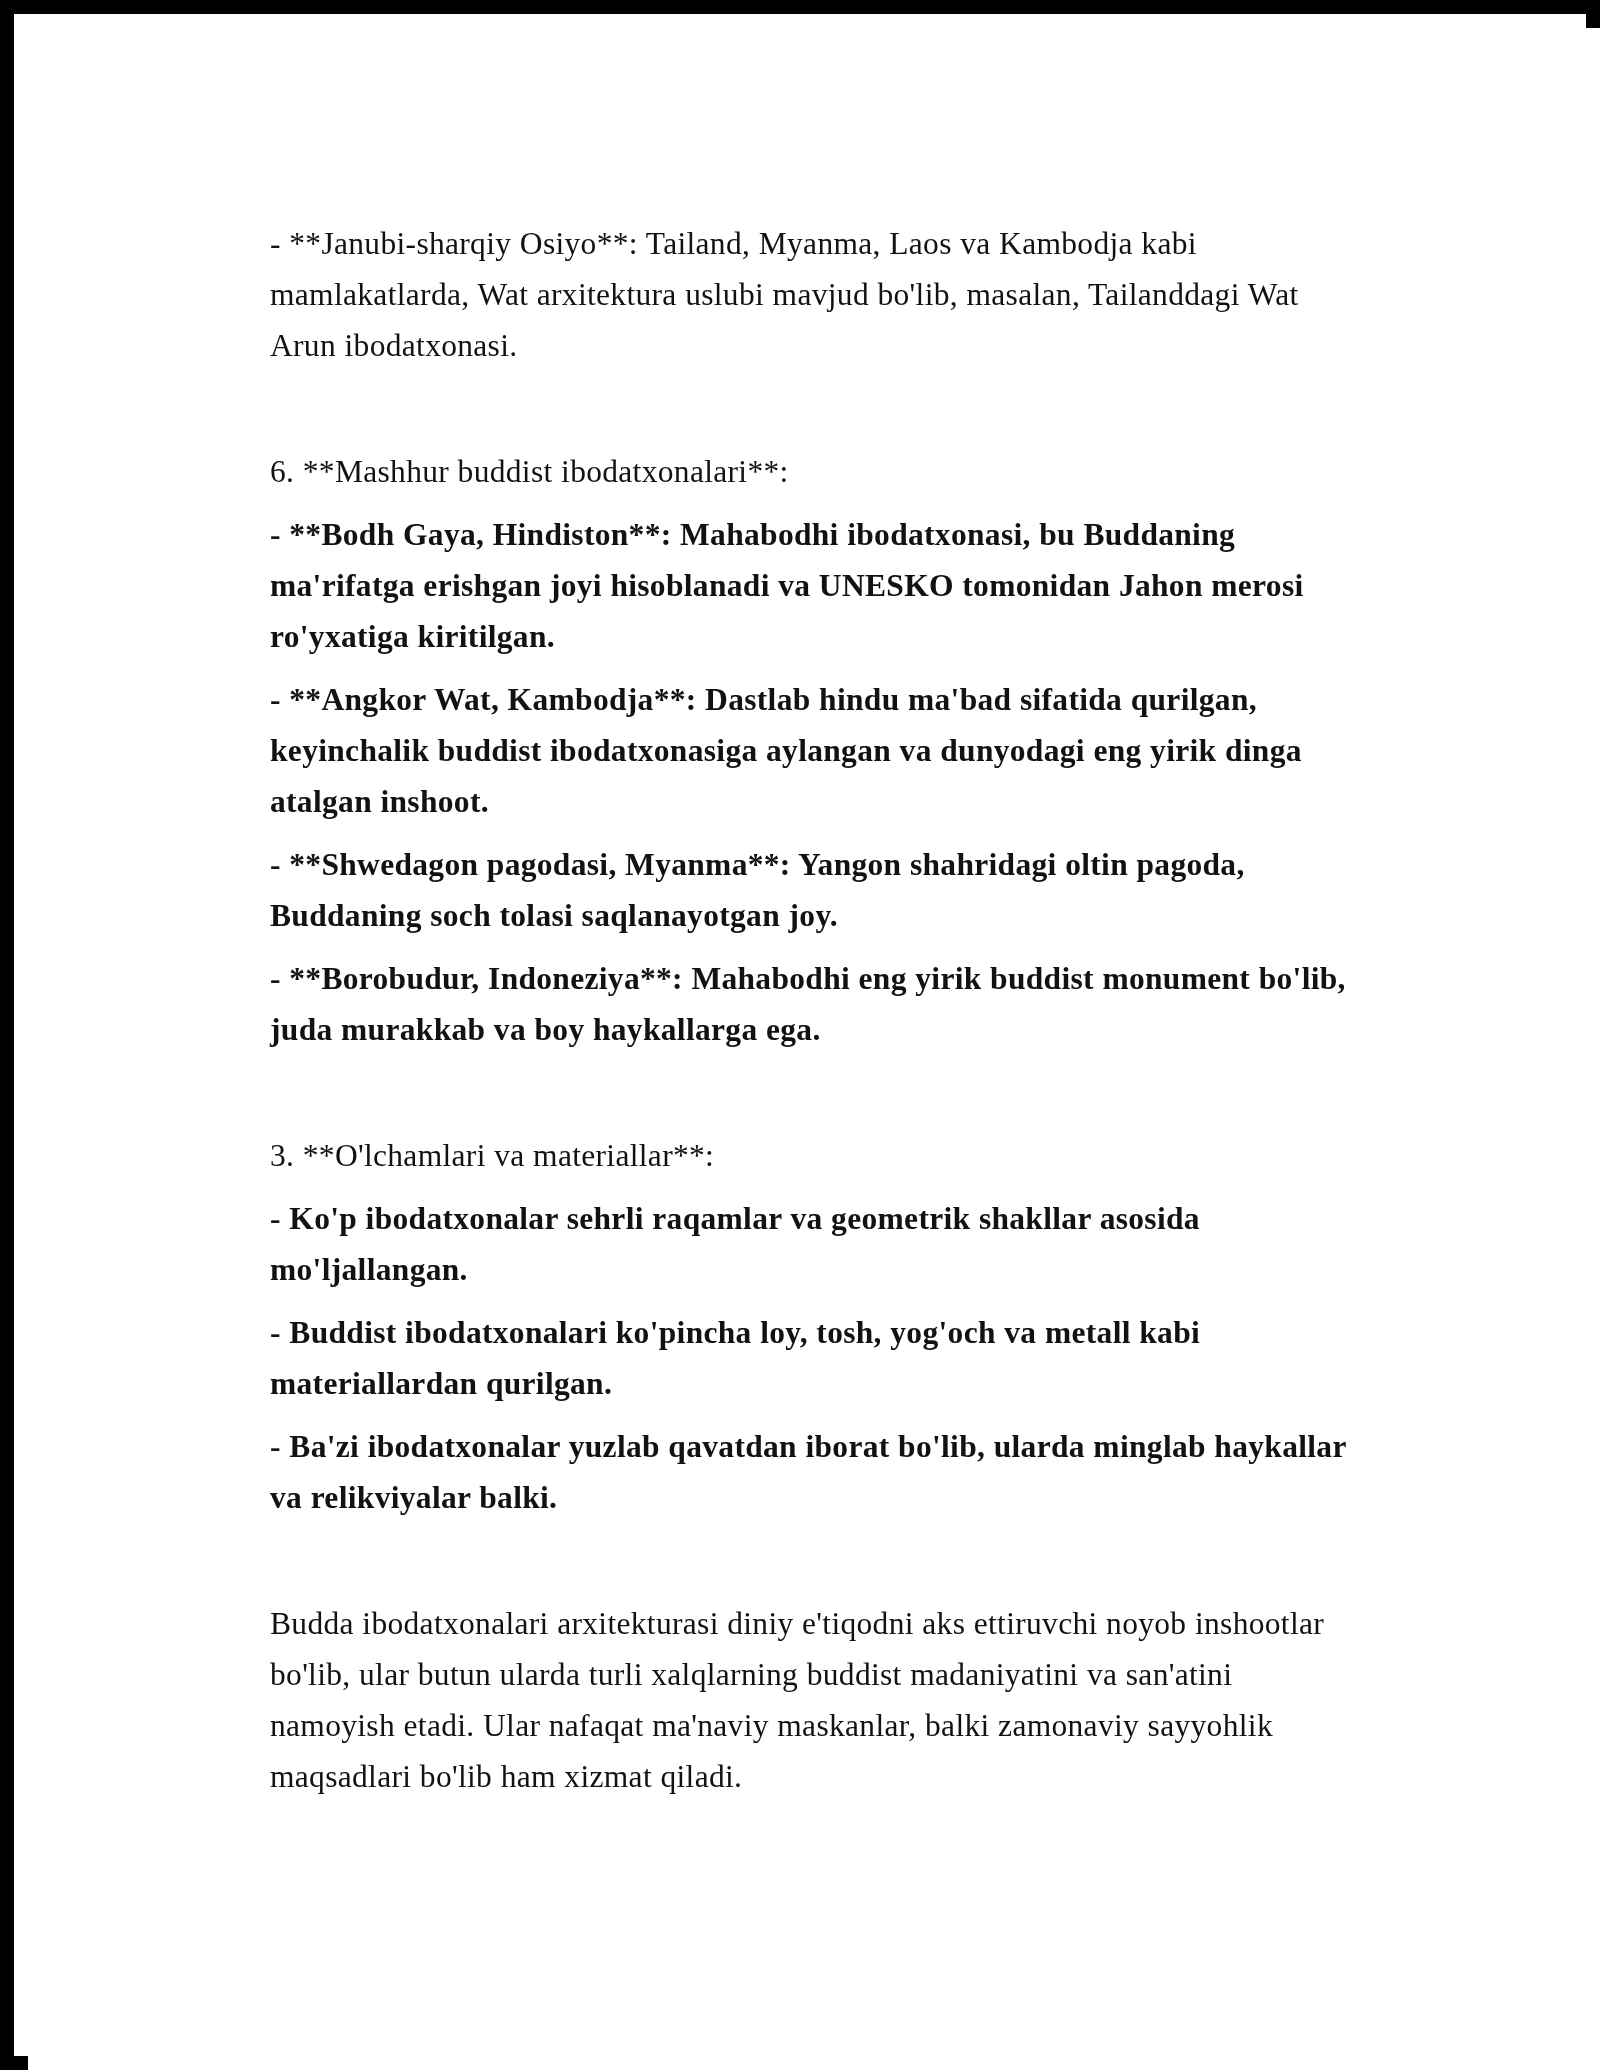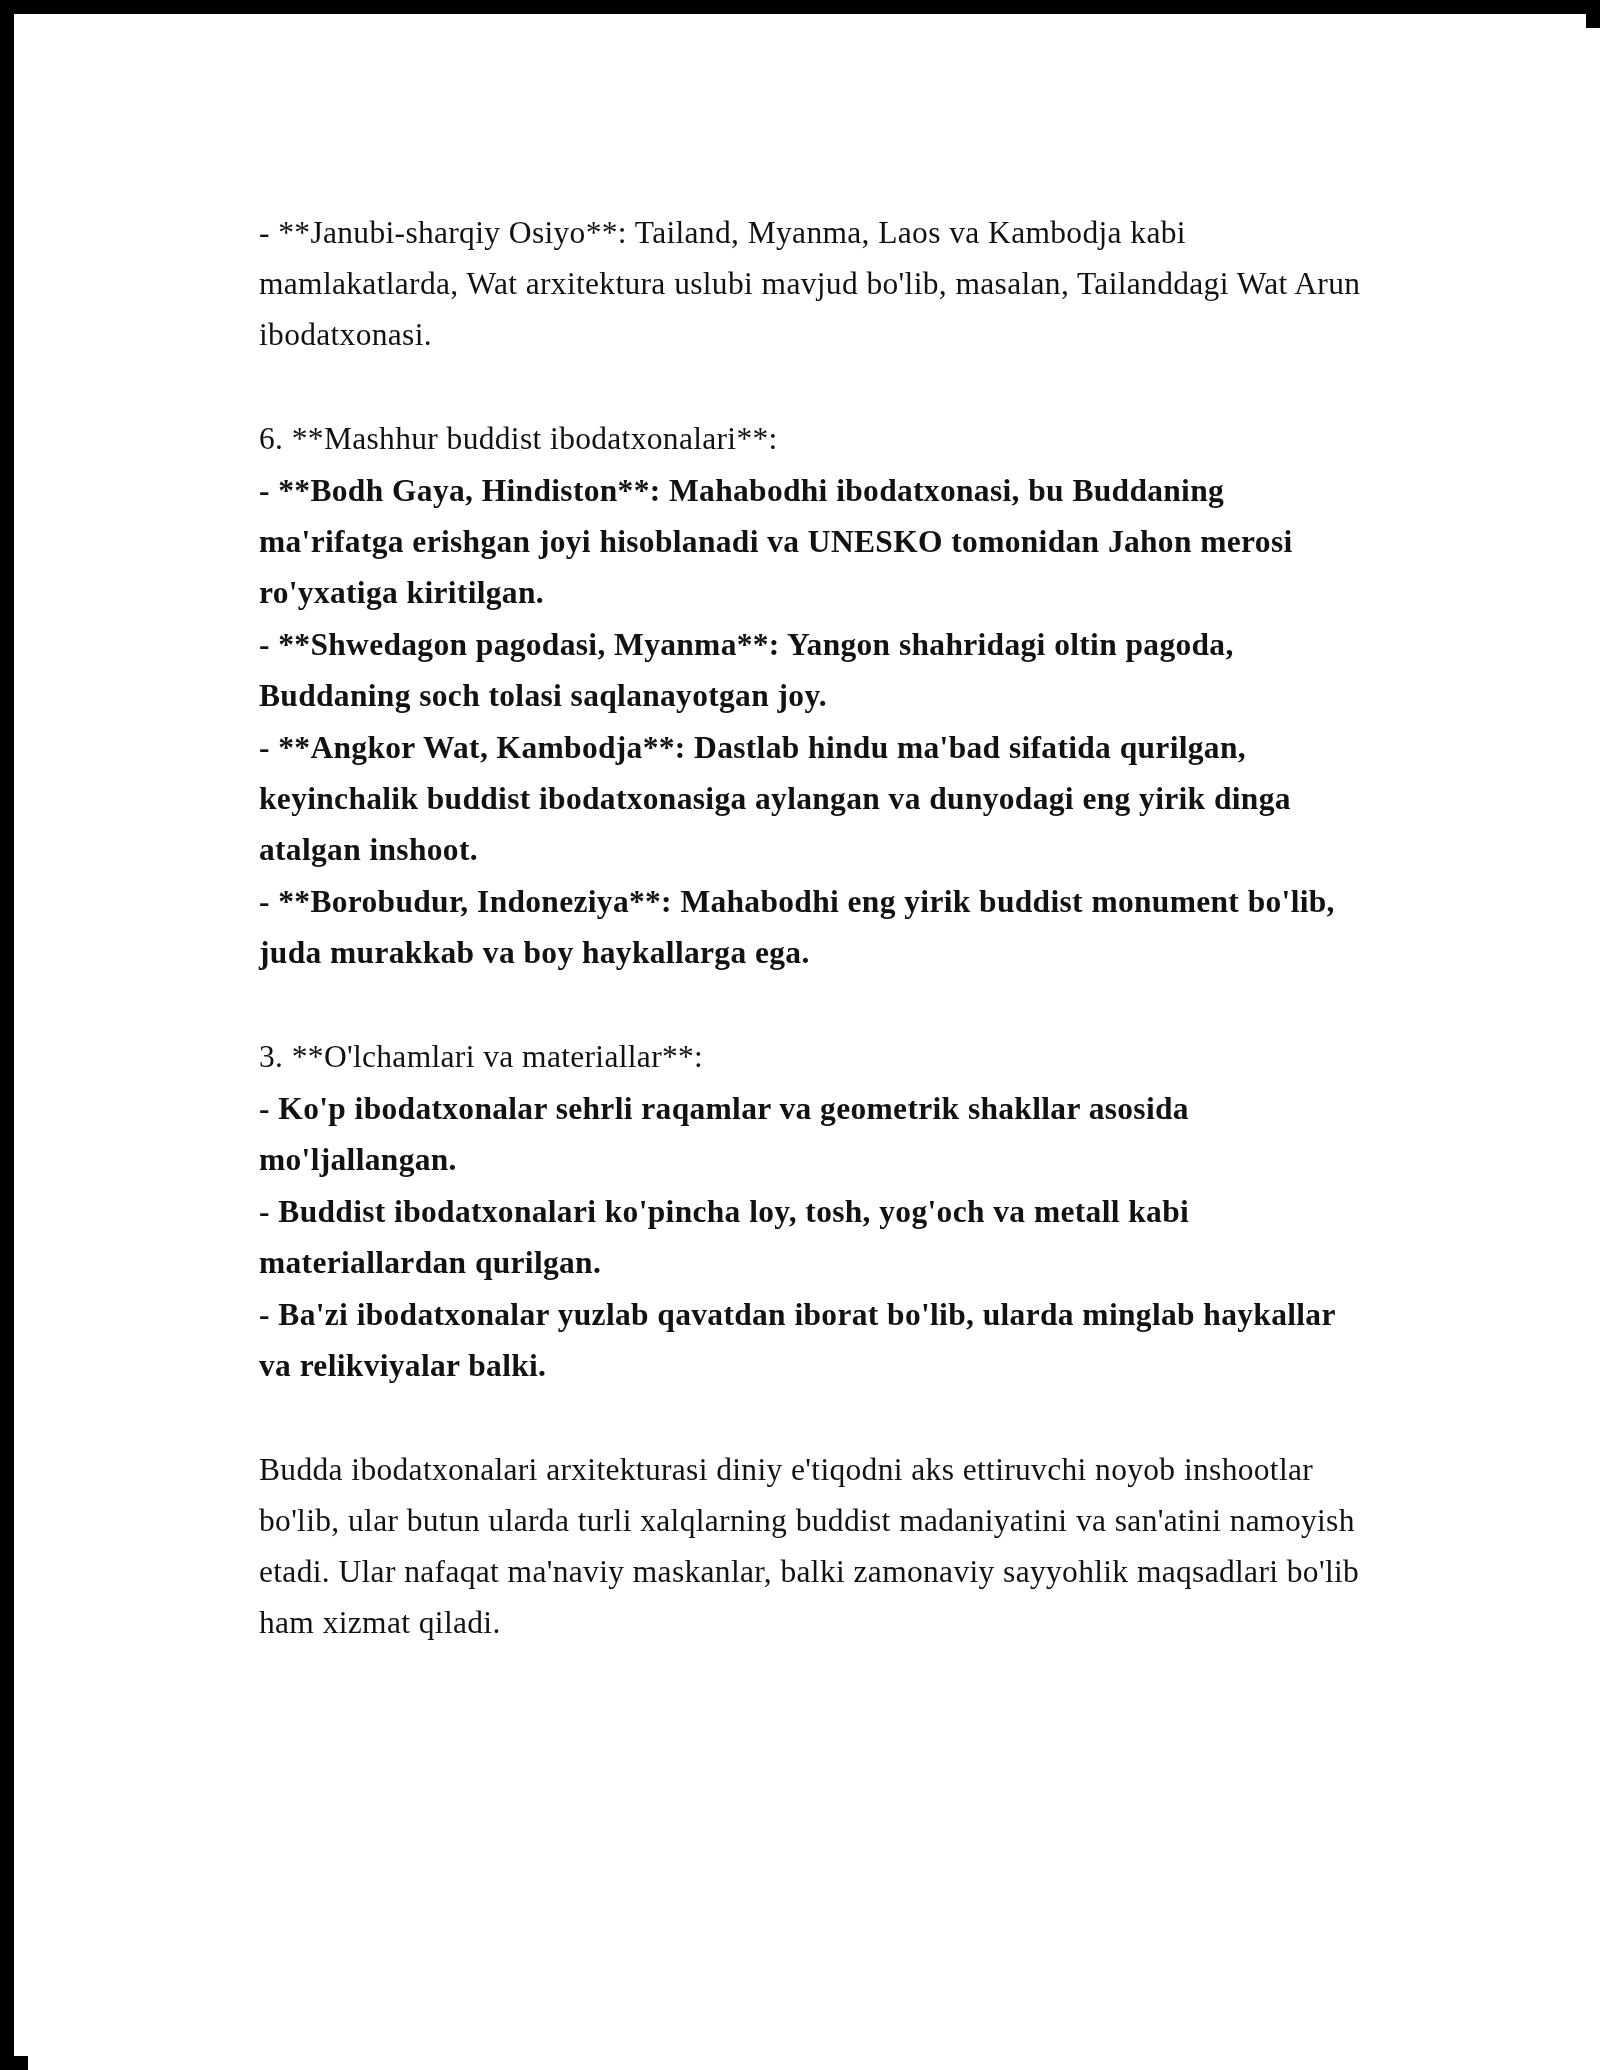--- a/index.html
+++ b/index.html
@@ -36,21 +36,21 @@
     position: absolute;
     left: 230px;
     top: 178px;
     width: 1110px;
   }
   .para {
     font-size: 31.5px;
     line-height: 51px;
     color: #121212;
     text-align: left;
-    margin: 1px;
+    margin: 12px;
     letter-spacing: 0.01em;
     word-spacing: 0.01em;
   }
   .para + .para {
     margin-top: 0px;
     font-weight: bold;
   }
   .gap {
     height: 51px;
   }
@@ -63,23 +63,23 @@
     <div class="doc-body">
 
       <p class="para">  - **Janubi-sharqiy Osiyo**: Tailand, Myanma, Laos va Kambodja kabi mamlakatlarda, Wat arxitektura uslubi mavjud bo'lib, masalan, Tailanddagi Wat Arun ibodatxonasi.</p>
 
       <div class="gap"></div>
 
       <p class="para">6. **Mashhur buddist ibodatxonalari**:</p>
 
       <p class="para">   - **Bodh Gaya, Hindiston**: Mahabodhi ibodatxonasi, bu Buddaning ma'rifatga erishgan joyi hisoblanadi va UNESKO tomonidan Jahon merosi ro'yxatiga kiritilgan.</p>
 
+      <p class="para">   - **Angkor Wat, Kambodja**: Dastlab hindu ma'bad sifatida qurilgan, keyinchalik buddist ibodatxonasiga aylangan va dunyodagi eng yirik dinga atalgan inshoot.</p>
+
       <p class="para">   - **Shwedagon pagodasi, Myanma**: Yangon shahridagi oltin pagoda, Buddaning soch tolasi saqlanayotgan joy.</p>
-
-      <p class="para">   - **Angkor Wat, Kambodja**: Dastlab hindu ma'bad sifatida qurilgan, keyinchalik buddist ibodatxonasiga aylangan va dunyodagi eng yirik dinga atalgan inshoot.</p>
 
       <p class="para">   - **Borobudur, Indoneziya**: Mahabodhi eng yirik buddist monument bo'lib, juda murakkab va boy haykallarga ega.</p>
 
       <div class="gap"></div>
 
       <p class="para">3. **O'lchamlari va materiallar**:</p>
 
       <p class="para">   - Ko'p ibodatxonalar sehrli raqamlar va geometrik shakllar asosida mo'ljallangan.</p>
 
       <p class="para">   - Buddist ibodatxonalari ko'pincha loy, tosh, yog'och va metall kabi materiallardan qurilgan.</p>

